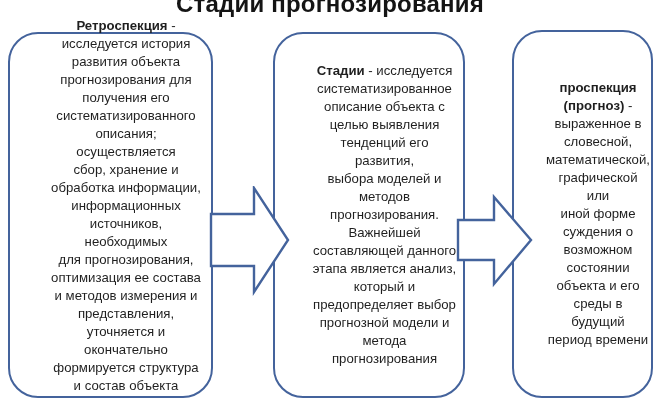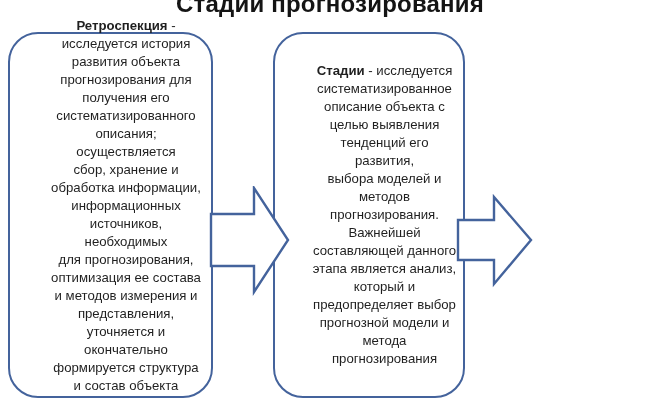--- a/index.html
+++ b/index.html
@@ -107,20 +107,35 @@
 Важнейшей
 составляющей данного
 этапа является анализ,
 который и
 предопределяет выбор
 прогнозной модели и
 метода
 прогнозирования</span></div>
   </div>
 
+  <div class="stage-box box3">
+    <div class="box-text"><span class="lead">проспекция
+(прогноз)</span><span> -
+выраженное в
+словесной,
+математической,
+графической или
+иной форме
+суждения о
+возможном
+состоянии
+объекта и его
+среды в будущий
+период времени</span></div>
+  </div>
 
   <svg class="block-arrow arrow1" width="82" height="110" viewBox="0 0 82 110" xmlns="http://www.w3.org/2000/svg">
     <polygon points="2,28 45,28 45,2 79,54 45,106 45,80 2,80"></polygon>
   </svg>
 
   <svg class="block-arrow arrow2" width="78" height="94" viewBox="0 0 78 94" xmlns="http://www.w3.org/2000/svg">
     <polygon points="2,26 38,26 38,3 75,46 38,90 38,66 2,66"></polygon>
   </svg>
 
 </div>

